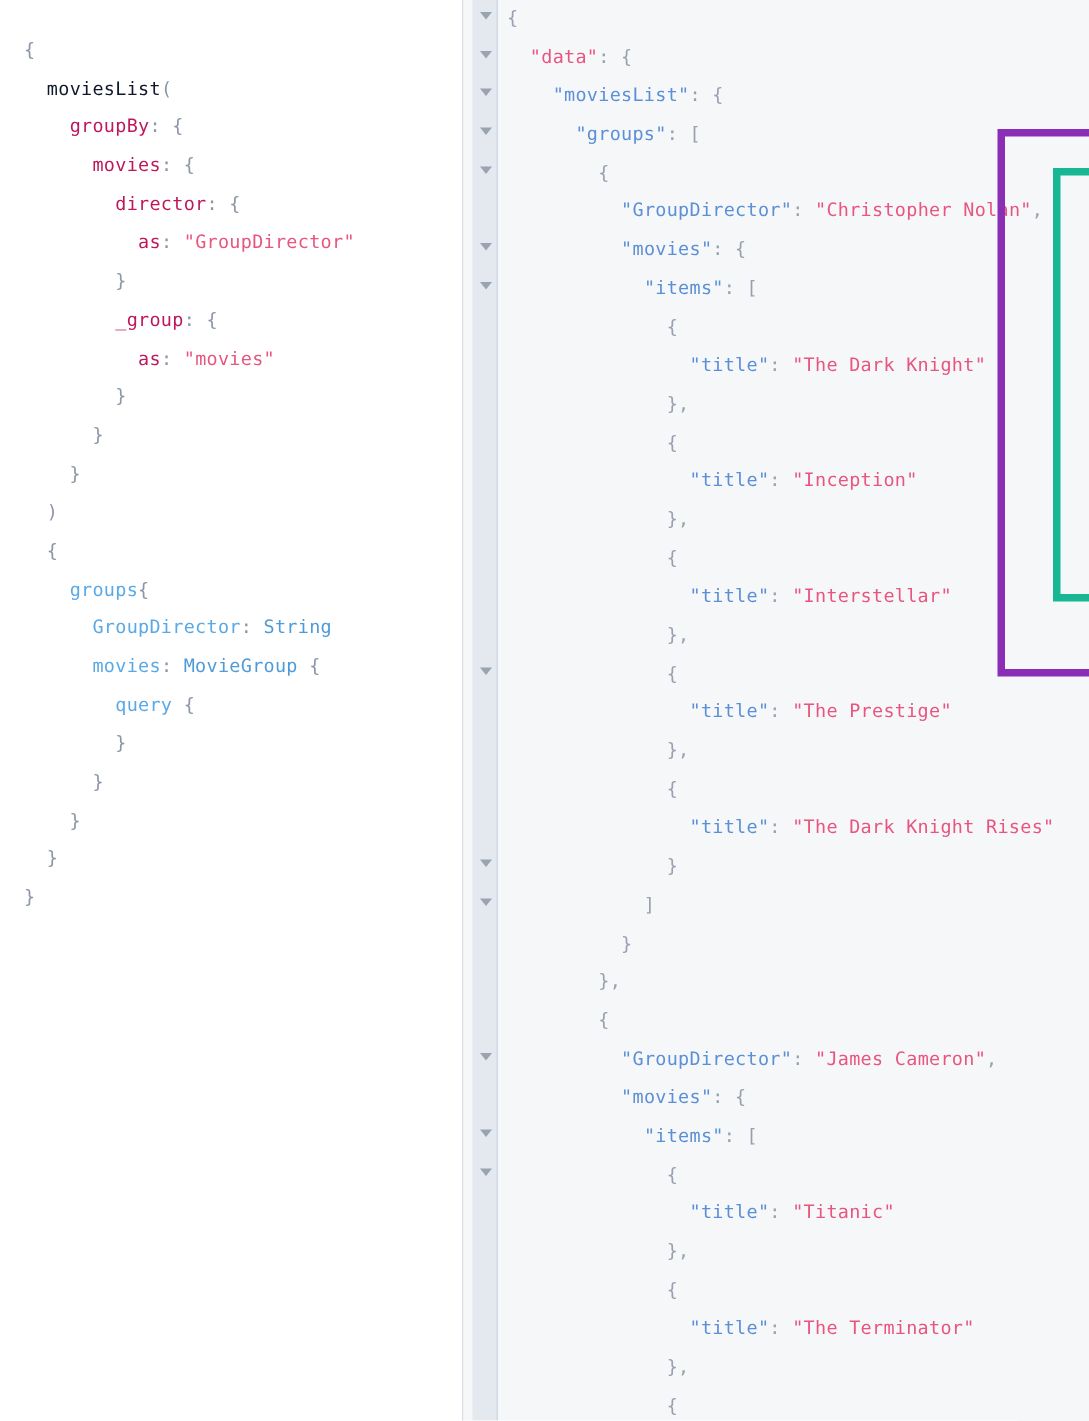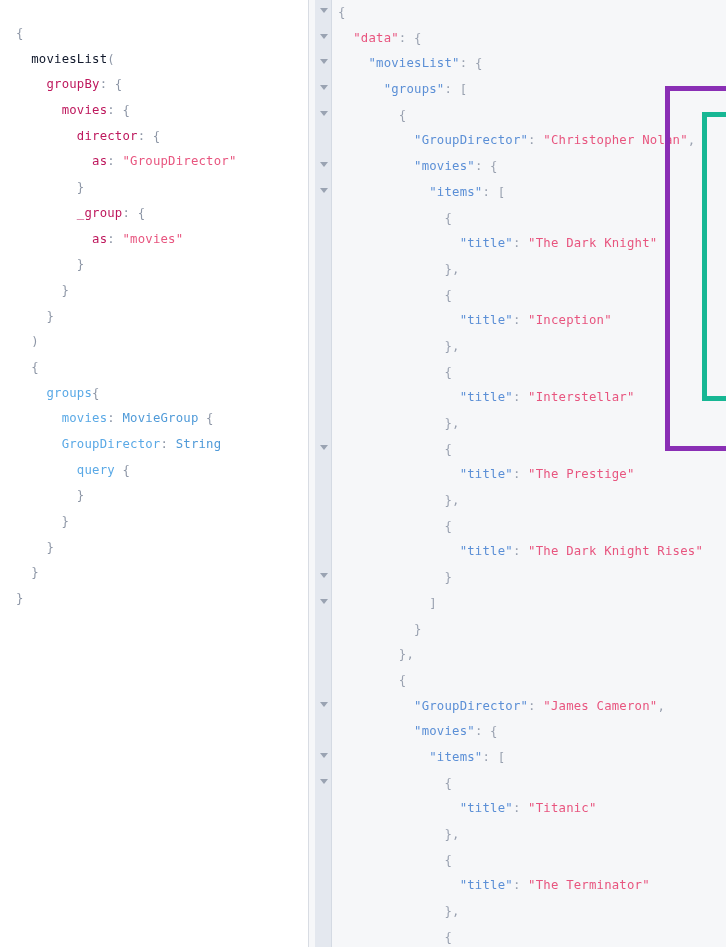--- a/index.html
+++ b/index.html
@@ -152,22 +152,22 @@
         <div class="ln"><span class="t-punc">          </span><span class="t-arg">as</span><span class="t-punc">: </span><span class="t-str">"GroupDirector"</span></div>
         <div class="ln"><span class="t-punc">        }</span></div>
         <div class="ln"><span class="t-punc">        </span><span class="t-arg">_group</span><span class="t-punc">: {</span></div>
         <div class="ln"><span class="t-punc">          </span><span class="t-arg">as</span><span class="t-punc">: </span><span class="t-str">"movies"</span></div>
         <div class="ln"><span class="t-punc">        }</span></div>
         <div class="ln"><span class="t-punc">      }</span></div>
         <div class="ln"><span class="t-punc">    }</span></div>
         <div class="ln"><span class="t-punc">  )</span></div>
         <div class="ln"><span class="t-punc">  {</span></div>
         <div class="ln"><span class="t-punc">    </span><span class="t-sel">groups</span><span class="t-punc">{</span></div>
+        <div class="ln"><span class="t-punc">      </span><span class="t-sel">GroupDirector</span><span class="t-punc">: </span><span class="t-type">String</span></div>
         <div class="ln"><span class="t-punc">      </span><span class="t-sel">movies</span><span class="t-punc">: </span><span class="t-type">MovieGroup</span><span class="t-punc"> {</span></div>
-        <div class="ln"><span class="t-punc">      </span><span class="t-sel">GroupDirector</span><span class="t-punc">: </span><span class="t-type">String</span></div>
         <div class="ln"><span class="t-punc">        </span><span class="t-sel">query</span><span class="t-punc"> {</span></div>
         <div class="ln"><span class="t-punc">        }</span></div>
         <div class="ln"><span class="t-punc">      }</span></div>
         <div class="ln"><span class="t-punc">    }</span></div>
         <div class="ln"><span class="t-punc">  }</span></div>
         <div class="ln"><span class="t-punc">}</span></div>
       </div>
   </div>
 
   <div class="result-pane">

